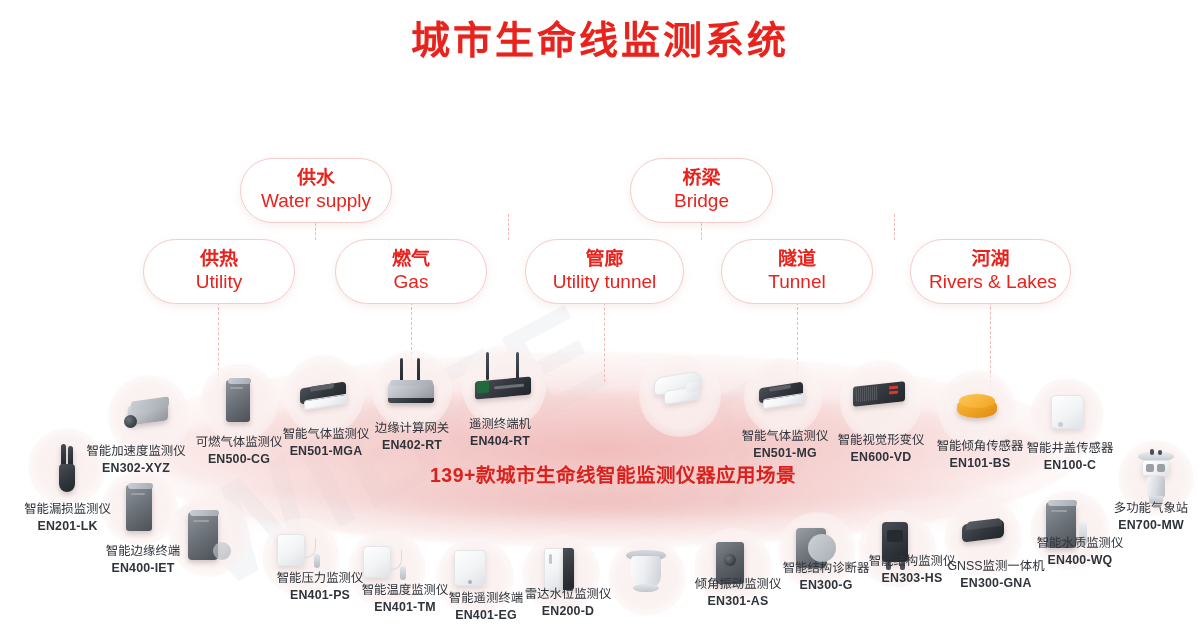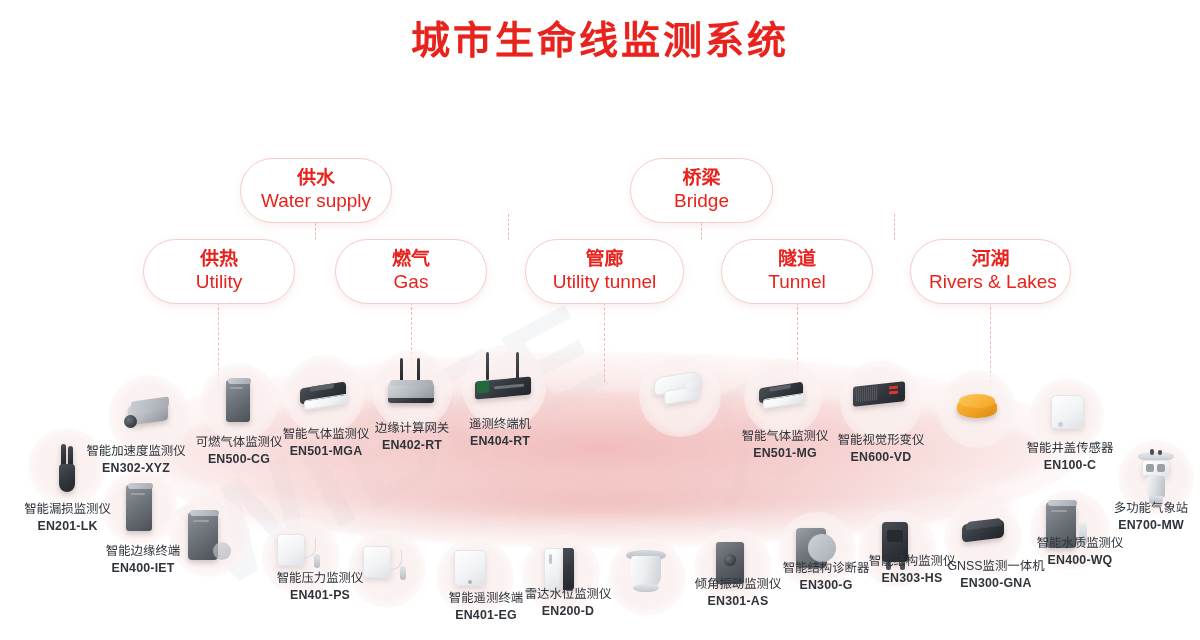--- a/index.html
+++ b/index.html
@@ -295,20 +295,21 @@
   </div>
   <div class="pill" style="left:721px; top:239px; width:152px;">
     <span class="cn">隧道</span>
     <span class="en">Tunnel</span>
   </div>
   <div class="pill" style="left:910px; top:239px; width:161px;">
     <span class="cn">河湖</span>
     <span class="en">Rivers &amp; Lakes</span>
   </div>
 
+  <div class="banner">139+款城市生命线智能监测仪器应用场景</div>
 
   <div class="dev-halo" style="left:28px; top:428px; width:78px; height:78px;"></div>
   <div class="device" style="left:52px; top:444px; width:30px; height:50px;">
     <div class="ic">
       <div class="box3d dark" style="left:9px; top:0; width:5px; height:22px; border-radius:3px;"></div>
       <div class="box3d dark" style="left:16px; top:2px; width:5px; height:20px; border-radius:3px;"></div>
       <div class="box3d dark" style="left:7px; top:20px; width:16px; height:28px; border-radius:4px 4px 8px 8px;"></div>
     </div>
   </div>
   <div class="dev-label" style="left:-5px; top:501px; width:145px;">
@@ -420,20 +421,24 @@
     <span class="name">智能视觉形变仪</span>
     <span class="model">EN600-VD</span>
   </div>
 
   <div class="dev-halo" style="left:938px; top:370px; width:78px; height:78px;"></div>
   <div class="device" style="left:955px; top:392px; width:46px; height:32px;">
     <div class="ic">
       <div class="box3d orange" style="left:2px; top:6px; width:40px; height:20px; border-radius:50% / 40%;"></div>
       <div style="position:absolute; left:4px; top:2px; width:36px; height:14px; background:linear-gradient(145deg,#fcc857,#f2a523); border-radius:50%;"></div>
     </div>
+  </div>
+  <div class="dev-label" style="left:910px; top:438px; width:140px;">
+    <span class="name">智能倾角传感器</span>
+    <span class="model">EN101-BS</span>
   </div>
 
   <div class="dev-halo" style="left:1030px; top:378px; width:74px; height:74px;"></div>
   <div class="device" style="left:1048px; top:392px; width:40px; height:42px;">
     <div class="ic">
       <div class="box3d light" style="left:3px; top:3px; width:33px; height:34px; border-radius:5px;"></div>
       <div style="position:absolute; left:10px; top:30px; width:5px; height:5px; border-radius:50%; background:#c9ced4;"></div>
     </div>
   </div>
   <div class="dev-label" style="left:1000px; top:440px; width:140px;">
@@ -496,20 +501,24 @@
   </div>
 
   <div class="dev-halo" style="left:348px; top:530px; width:78px; height:78px;"></div>
   <div class="device" style="left:363px; top:544px; width:50px; height:46px;">
     <div class="ic">
       <div class="box3d light" style="left:0px; top:2px; width:28px; height:32px; border-radius:4px;"></div>
       <div class="cable" style="left:27px; top:6px; width:12px; height:20px;"></div>
       <div style="position:absolute; left:37px; top:22px; width:6px; height:14px; background:linear-gradient(180deg,#e3e6ea,#b9bdc2); border-radius:3px;"></div>
     </div>
   </div>
+  <div class="dev-label" style="left:335px; top:582px; width:140px;">
+    <span class="name">智能温度监测仪</span>
+    <span class="model">EN401-TM</span>
+  </div>
 
   <div class="dev-halo" style="left:436px; top:538px; width:78px; height:78px;"></div>
   <div class="device" style="left:452px; top:548px; width:48px; height:46px;">
     <div class="ic">
       <div class="box3d light" style="left:2px; top:2px; width:32px; height:36px; border-radius:4px;"></div>
       <div style="position:absolute; left:16px; top:32px; width:4px; height:4px; border-radius:50%; background:#adb2b8;"></div>
     </div>
   </div>
   <div class="dev-label" style="left:421px; top:590px; width:130px;">
     <span class="name">智能遥测终端</span>

